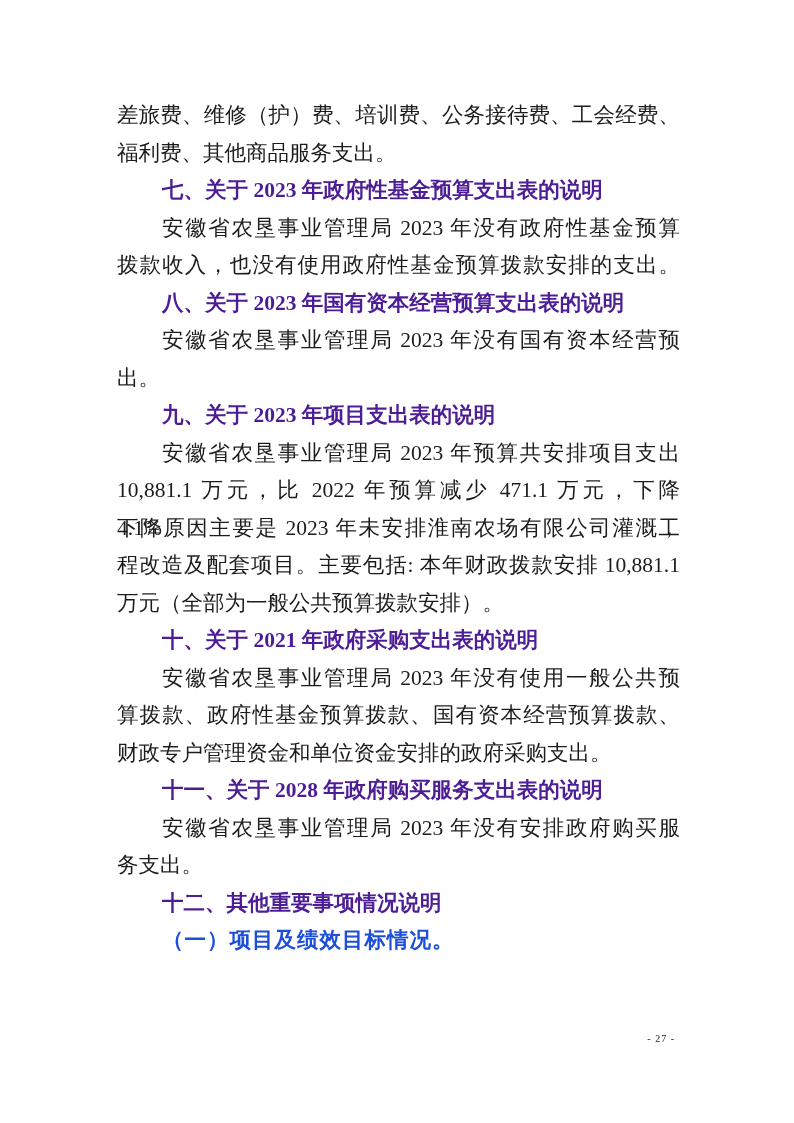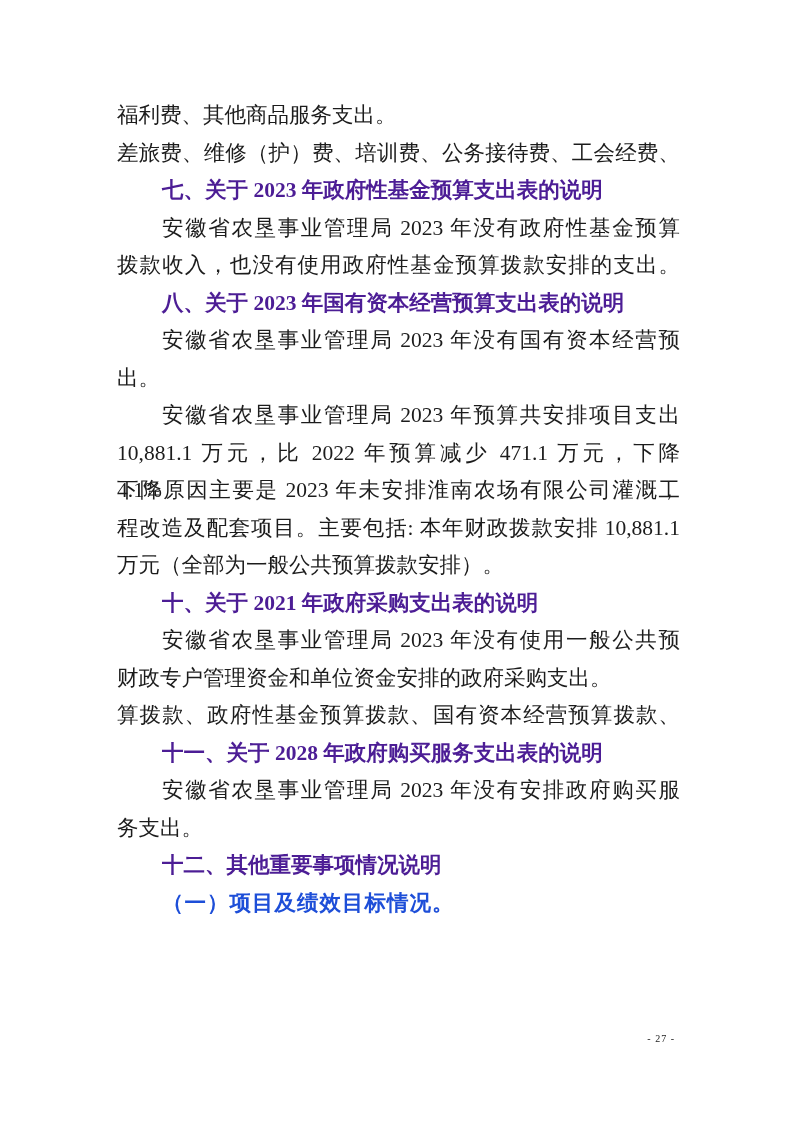--- a/index.html
+++ b/index.html
@@ -62,37 +62,38 @@
     font-size: 10px;
     color: #1c1c1c;
     letter-spacing: 1px;
   }
 </style>
 </head>
 <body>
 
 <div class="page">
   <div class="content">
+      <div class="line body justify">差旅费、维修（护）费、培训费、公务接待费、工会经费、</div>
       <div class="line body">福利费、其他商品服务支出。</div>
-      <div class="line body justify">差旅费、维修（护）费、培训费、公务接待费、工会经费、</div>
       <div class="line heading indent">七、关于 2023 年政府性基金预算支出表的说明</div>
       <div class="line body indent justify">安徽省农垦事业管理局 2023 年没有政府性基金预算</div>
       <div class="line body justify">拨款收入，也没有使用政府性基金预算拨款安排的支出。</div>
       <div class="line heading indent">八、关于 2023 年国有资本经营预算支出表的说明</div>
       <div class="line body indent justify">安徽省农垦事业管理局 2023 年没有国有资本经营预</div>
       <div class="line body">出。</div>
+      <div class="line heading indent">九、关于 2023 年项目支出表的说明</div>
       <div class="line body indent justify">安徽省农垦事业管理局 2023 年预算共安排项目支出</div>
       <div class="line body justify">10,881.1 万元，比 2022 年预算减少 471.1 万元，下降 4.1%，</div>
       <div class="line body justify">下降原因主要是 2023 年未安排淮南农场有限公司灌溉工</div>
       <div class="line body justify">程改造及配套项目。主要包括: 本年财政拨款安排 10,881.1</div>
       <div class="line body">万元（全部为一般公共预算拨款安排）。</div>
       <div class="line heading indent">十、关于 2021 年政府采购支出表的说明</div>
       <div class="line body indent justify">安徽省农垦事业管理局 2023 年没有使用一般公共预</div>
+      <div class="line body justify">算拨款、政府性基金预算拨款、国有资本经营预算拨款、</div>
       <div class="line body">财政专户管理资金和单位资金安排的政府采购支出。</div>
-      <div class="line body justify">算拨款、政府性基金预算拨款、国有资本经营预算拨款、</div>
       <div class="line heading indent">十一、关于 2028 年政府购买服务支出表的说明</div>
       <div class="line body indent justify">安徽省农垦事业管理局 2023 年没有安排政府购买服</div>
       <div class="line body">务支出。</div>
       <div class="line heading indent">十二、其他重要事项情况说明</div>
       <div class="line heading-kai indent">（一）项目及绩效目标情况。</div>
     </div>
   <div class="footer">
     <span class="page-number">- 27 -</span>
   </div>
 </div>

